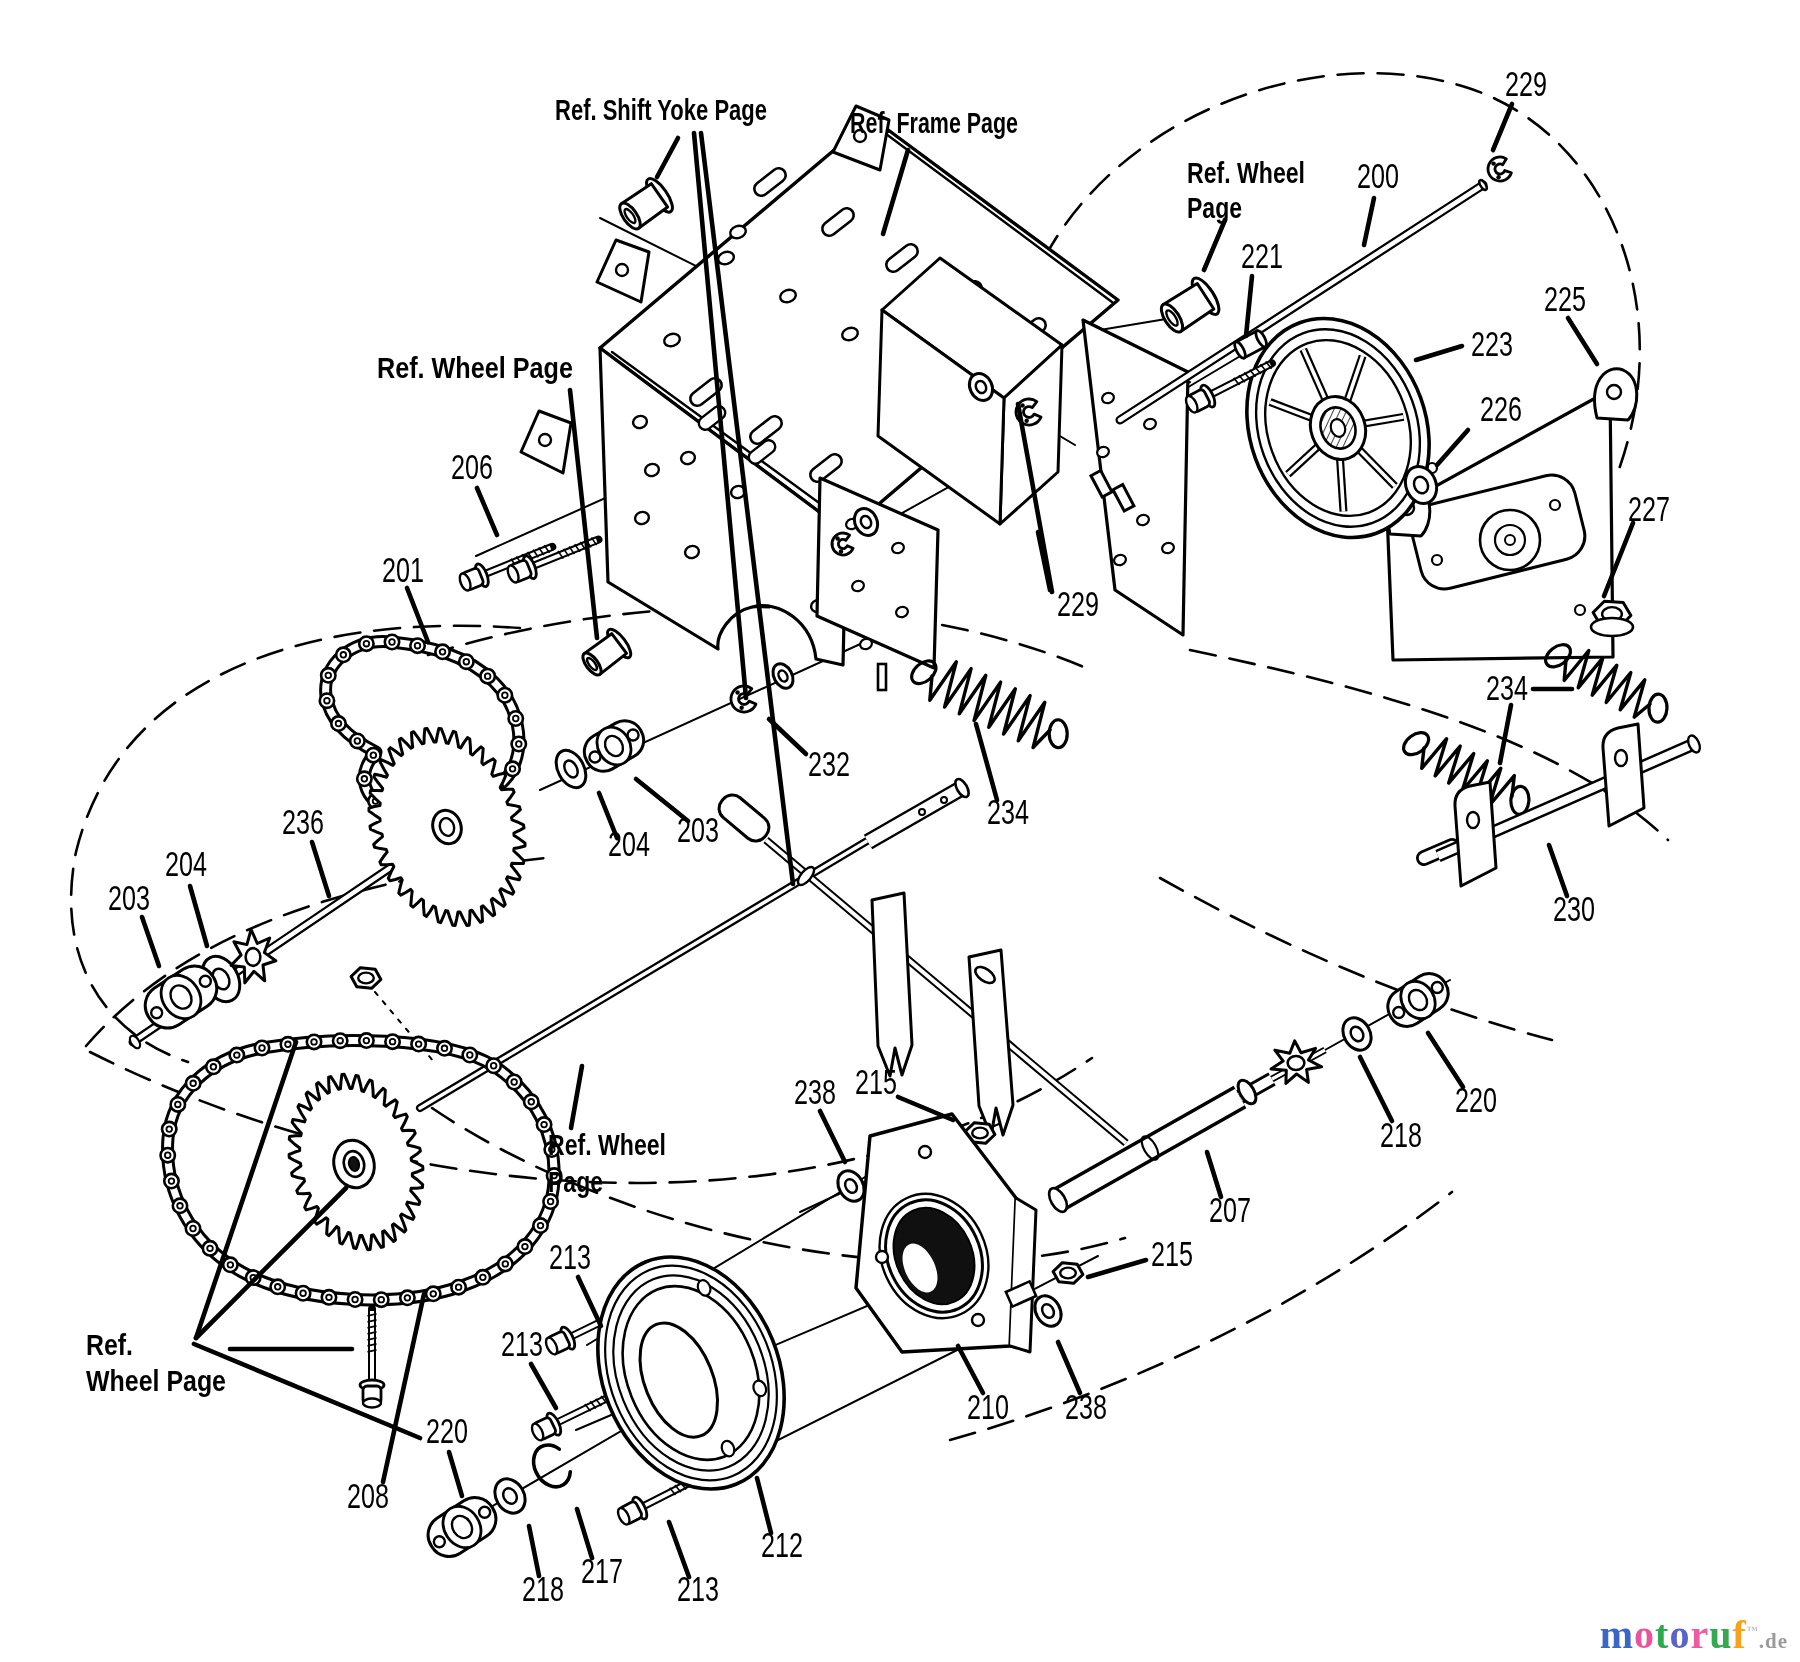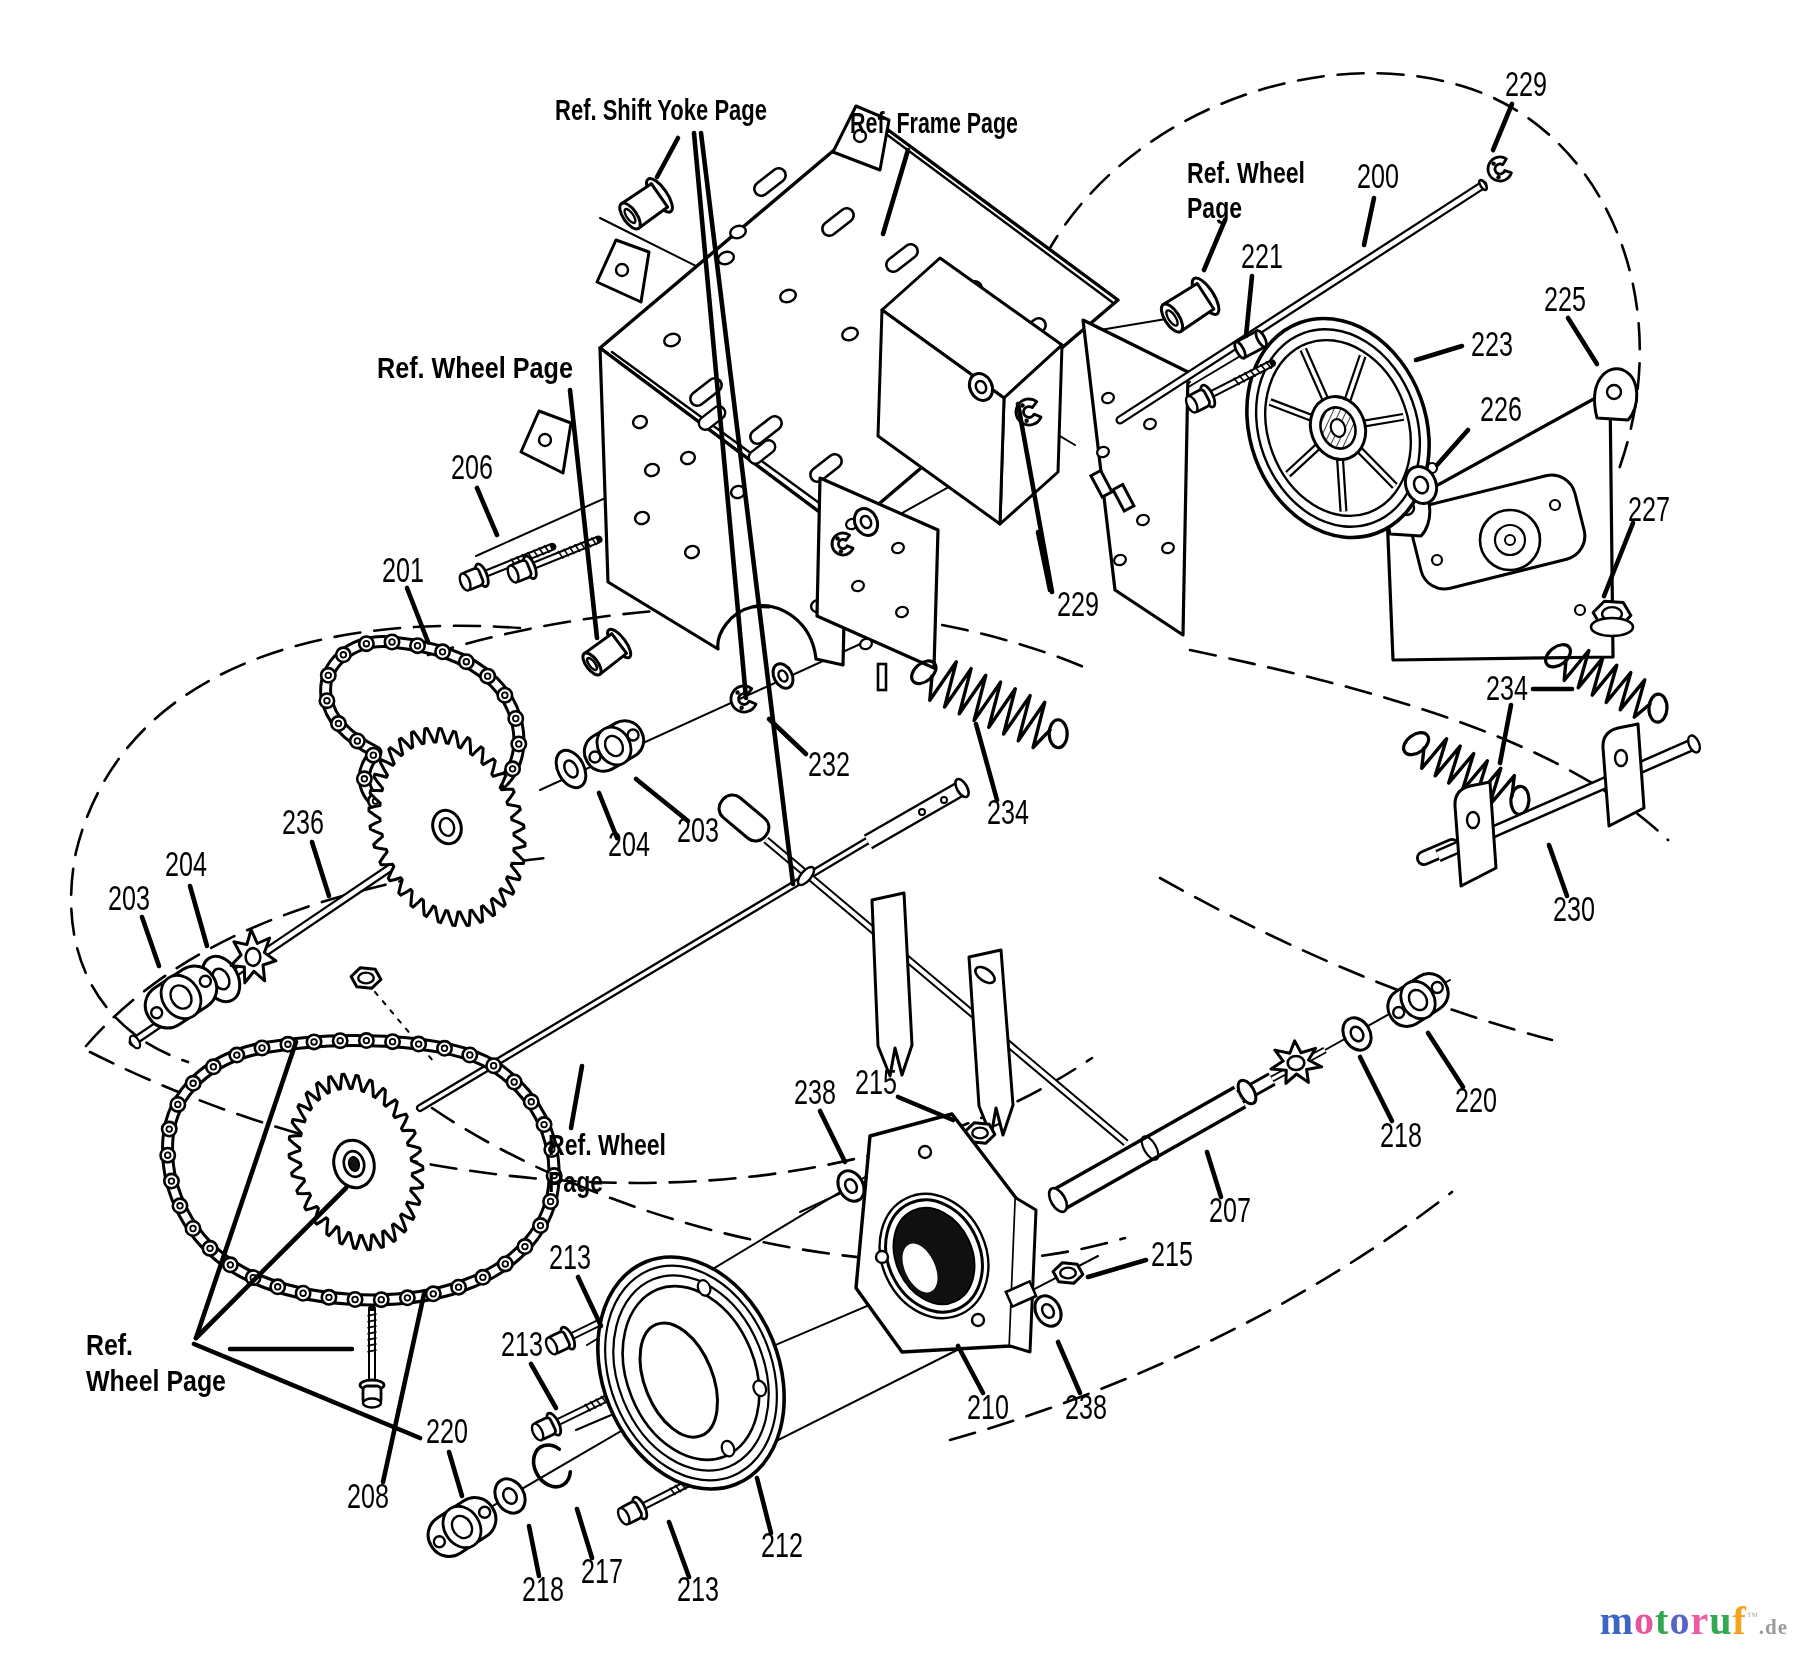--- a/index.html
+++ b/index.html
@@ -1,19 +1,19 @@
 <!DOCTYPE html>
 <html><head>
 <meta charset="utf-8">
 <style>
   html,body{margin:0;padding:0;background:#fff;}
   #stage{position:relative;width:1800px;height:1662px;background:#fff;overflow:hidden;
          font-family:"Liberation Sans",sans-serif;}
   #diagram-svg{position:absolute;left:0;top:0;}
-  #watermark{position:absolute;right:12px;bottom:18px;font-family:"Liberation Serif",serif;
+  #watermark{position:absolute;right:12px;bottom:4px;font-family:"Liberation Serif",serif;
              font-weight:bold;font-size:40px;letter-spacing:1px;user-select:none;}
   #watermark .suffix{font-size:21px;font-weight:bold;}
   #watermark .tm{font-size:11px;color:#bdbdbd;vertical-align:super;}
   text.part-num{font-size:35px;fill:#000;}
   text.ref-lbl{font-size:29px;font-weight:bold;fill:#000;}
 </style>
 </head>
 <body>
 
 <div id="stage">

